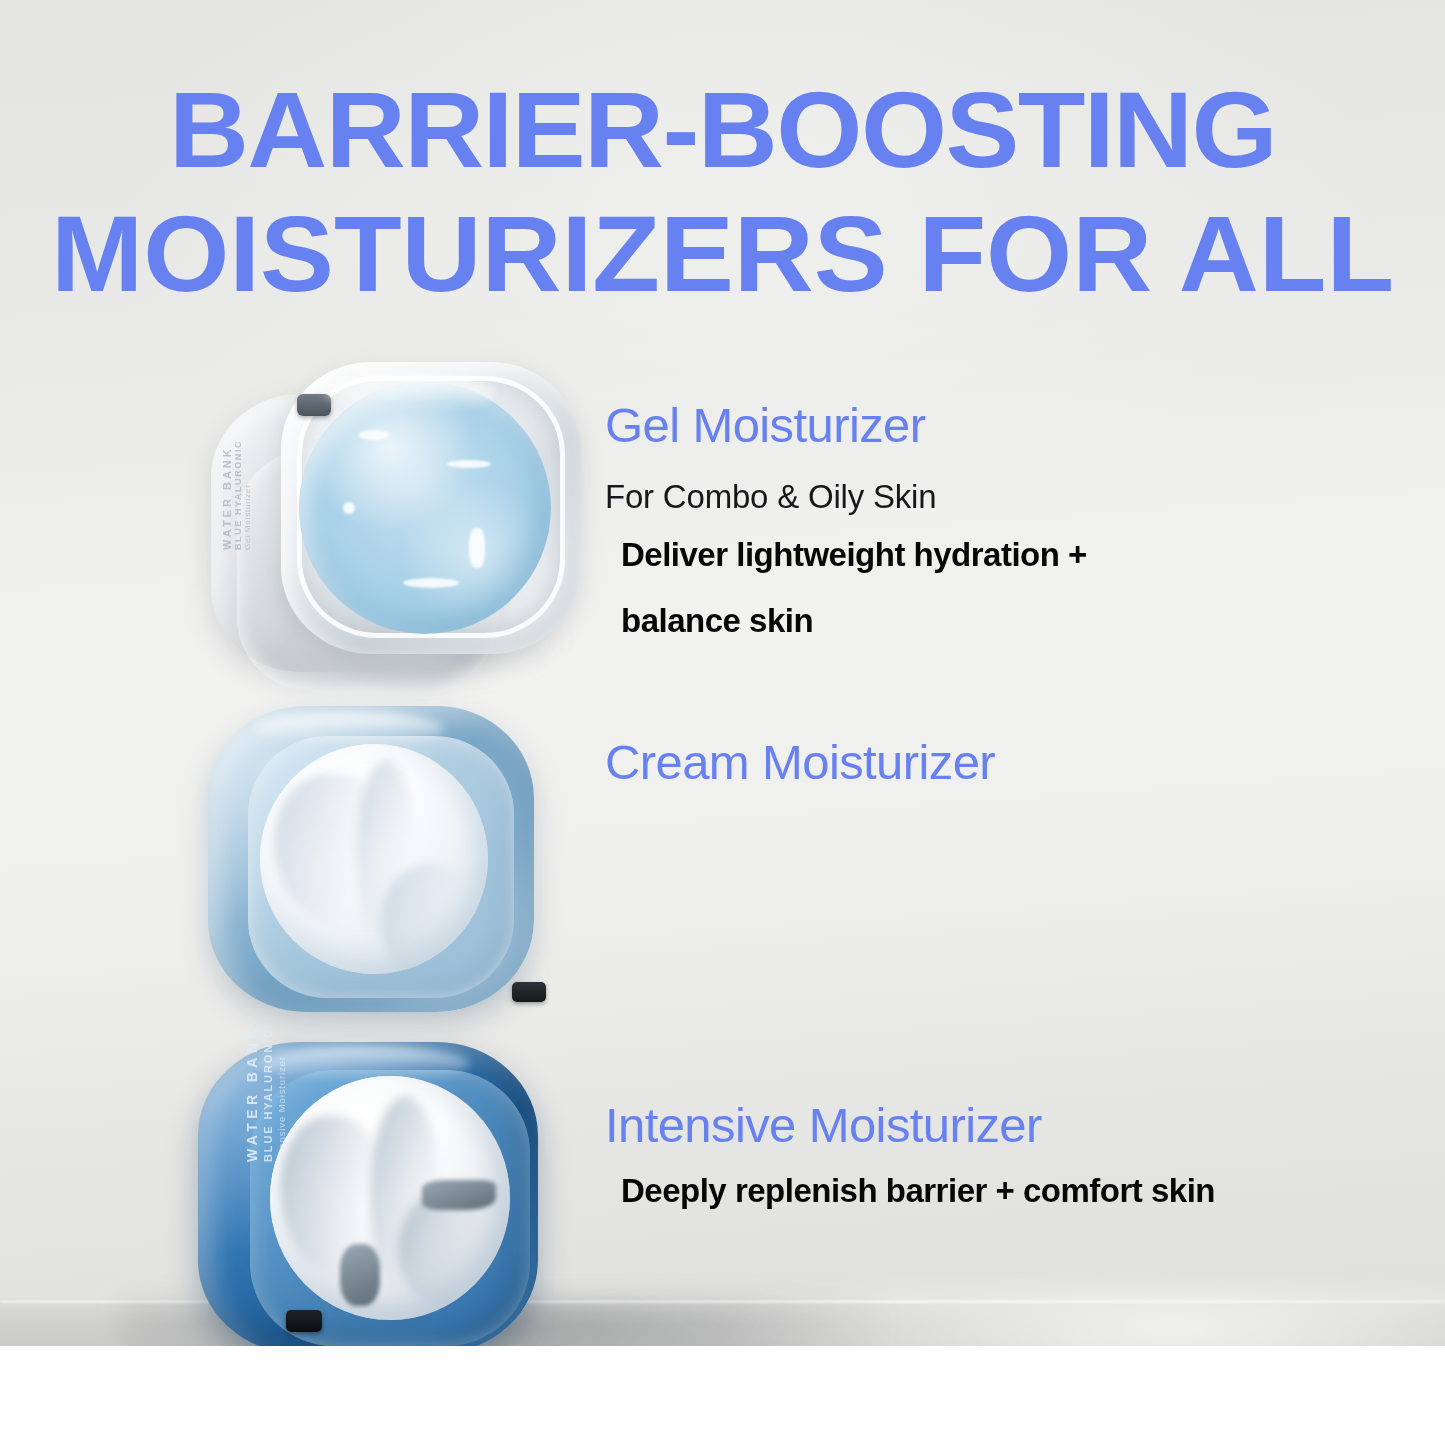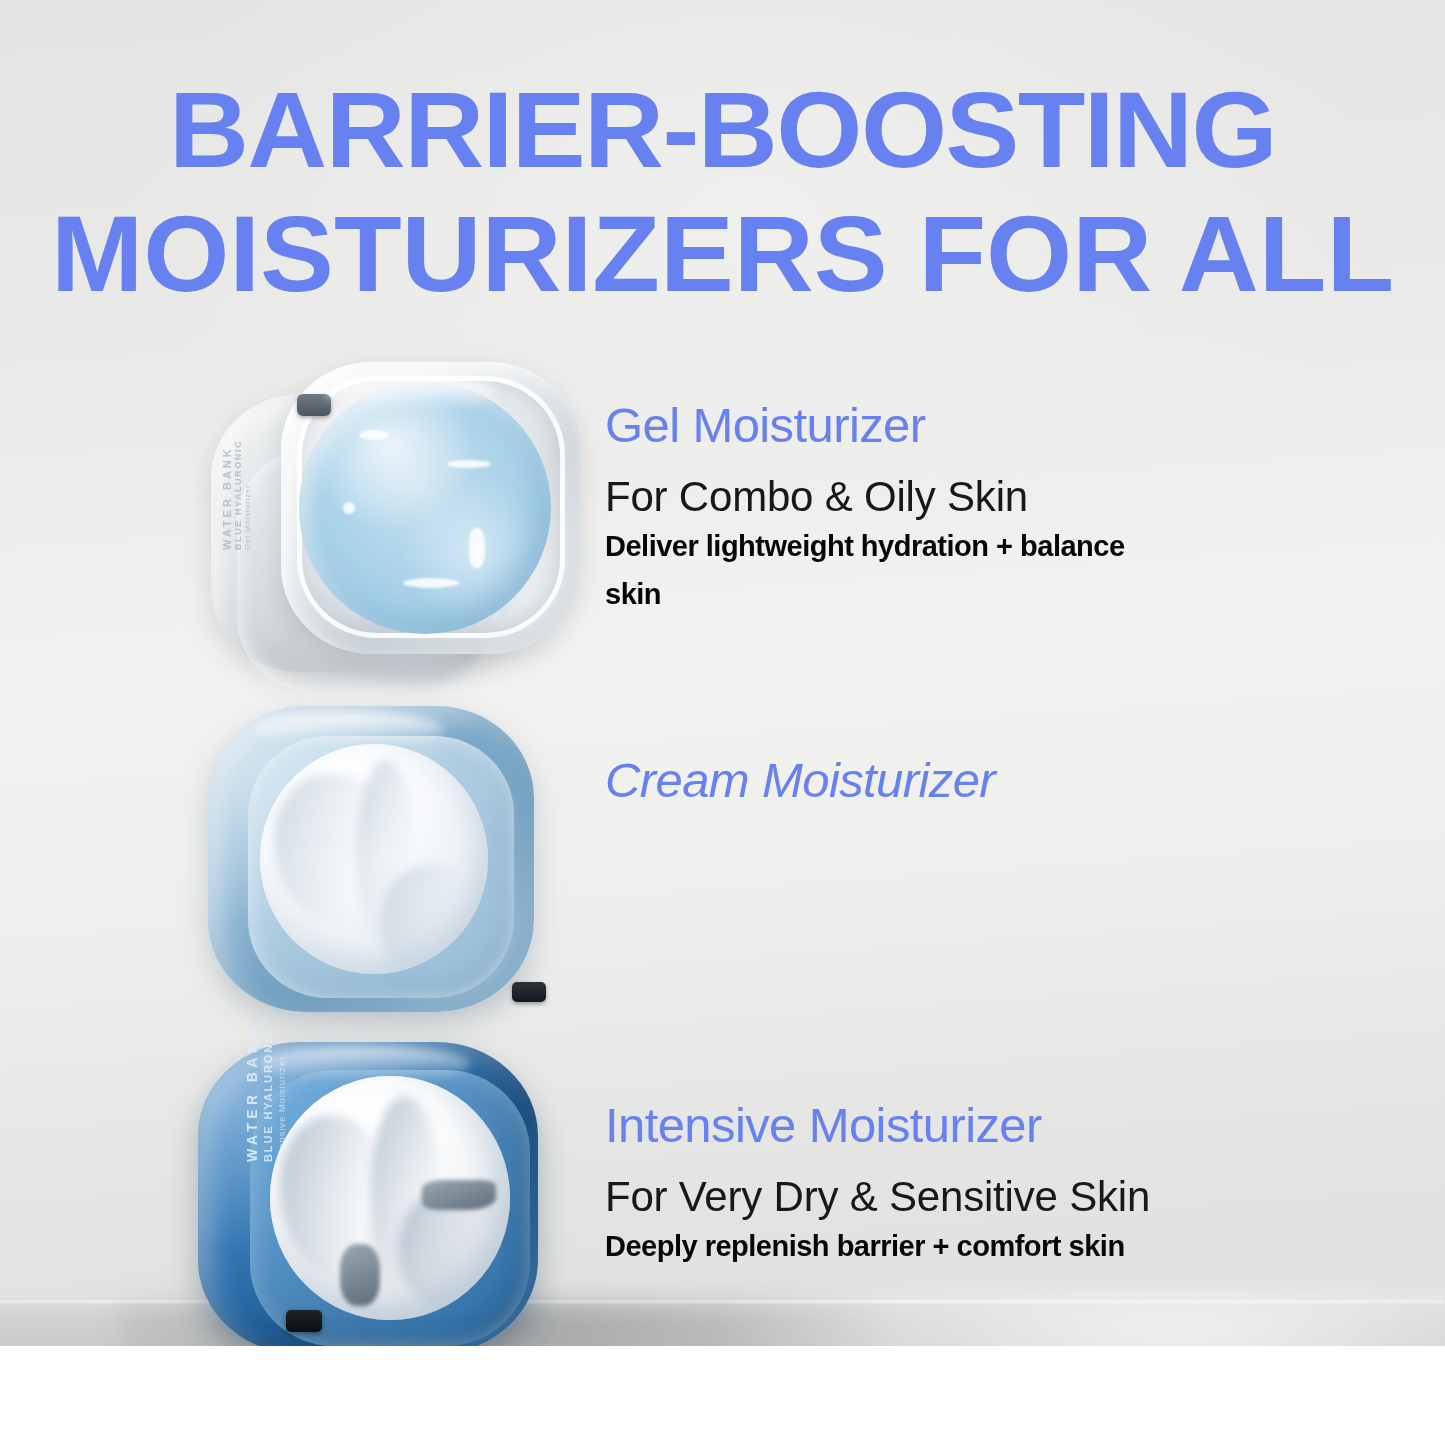--- a/index.html
+++ b/index.html
@@ -252,45 +252,46 @@
   .j3-hl {
     position:absolute; left:70px; top:14px; width:210px; height:36px;
     border-radius:50%;
     background:linear-gradient(180deg, rgba(255,255,255,.70), rgba(255,255,255,0));
     filter:blur(5px);
   }
 
   
   .tblock { position:absolute; left:605px; width:720px; }
   .tblock-1 { top:396px; }
-  .tblock-2 { top:751px;font-style:italic; }
+  .tblock-2 { top:733px; }
   .tblock-3 { top:1096px; }
 
   .p-title {
     font-size:49px;
     font-weight:400;
     letter-spacing:-0.6px;
     line-height:58px;
   }
   .p-sub {
-    font-size:42px;
+    font-size:33px;
     font-weight:300;
     color:#18181a;
     letter-spacing:-0.2px;
     line-height:42px;
     margin-top:22px;
   }
   .p-desc {
-    font-size:29px;
+    font-size:33px;
     font-weight:700;
     color:#070707;
     letter-spacing:-0.5px;
-    line-height:48px;
+    line-height:66px;
     margin-top:4px;
     max-width:560px;
+    margin-left:16px;
   }
   .tblock-2 .p-desc, .tblock-3 .p-desc { max-width:720px; }
 </style>
 </head>
 <body>
 
 <div id="poster">
 
   <div class="floor"></div>
   <div class="floor-line"></div>
@@ -366,17 +367,16 @@
     <div class="p-sub">For Combo &amp; Oily Skin</div>
     <div class="p-desc">Deliver lightweight hydration + balance skin</div>
   </div>
 
   <div class="tblock tblock-2">
     <div class="p-title" style="color: rgb(103, 129, 240);">Cream Moisturizer</div>
   </div>
 
   <div class="tblock tblock-3">
     <div class="p-title" style="color: rgb(103, 129, 240);">Intensive Moisturizer</div>
-    <div class="p-sub">For Very Dry &amp; Sensitive Skin</div>
     <div class="p-desc">Deeply replenish barrier + comfort skin</div>
   </div>
 
 </div>
 
 </body></html>

